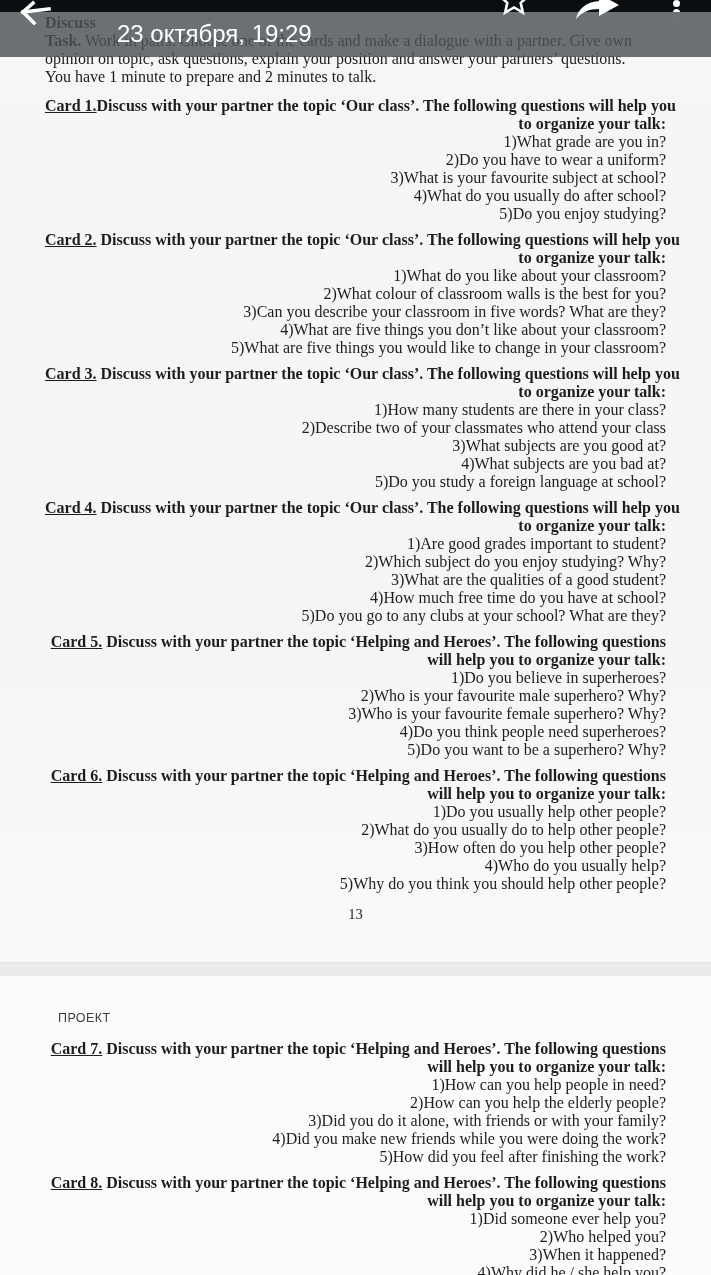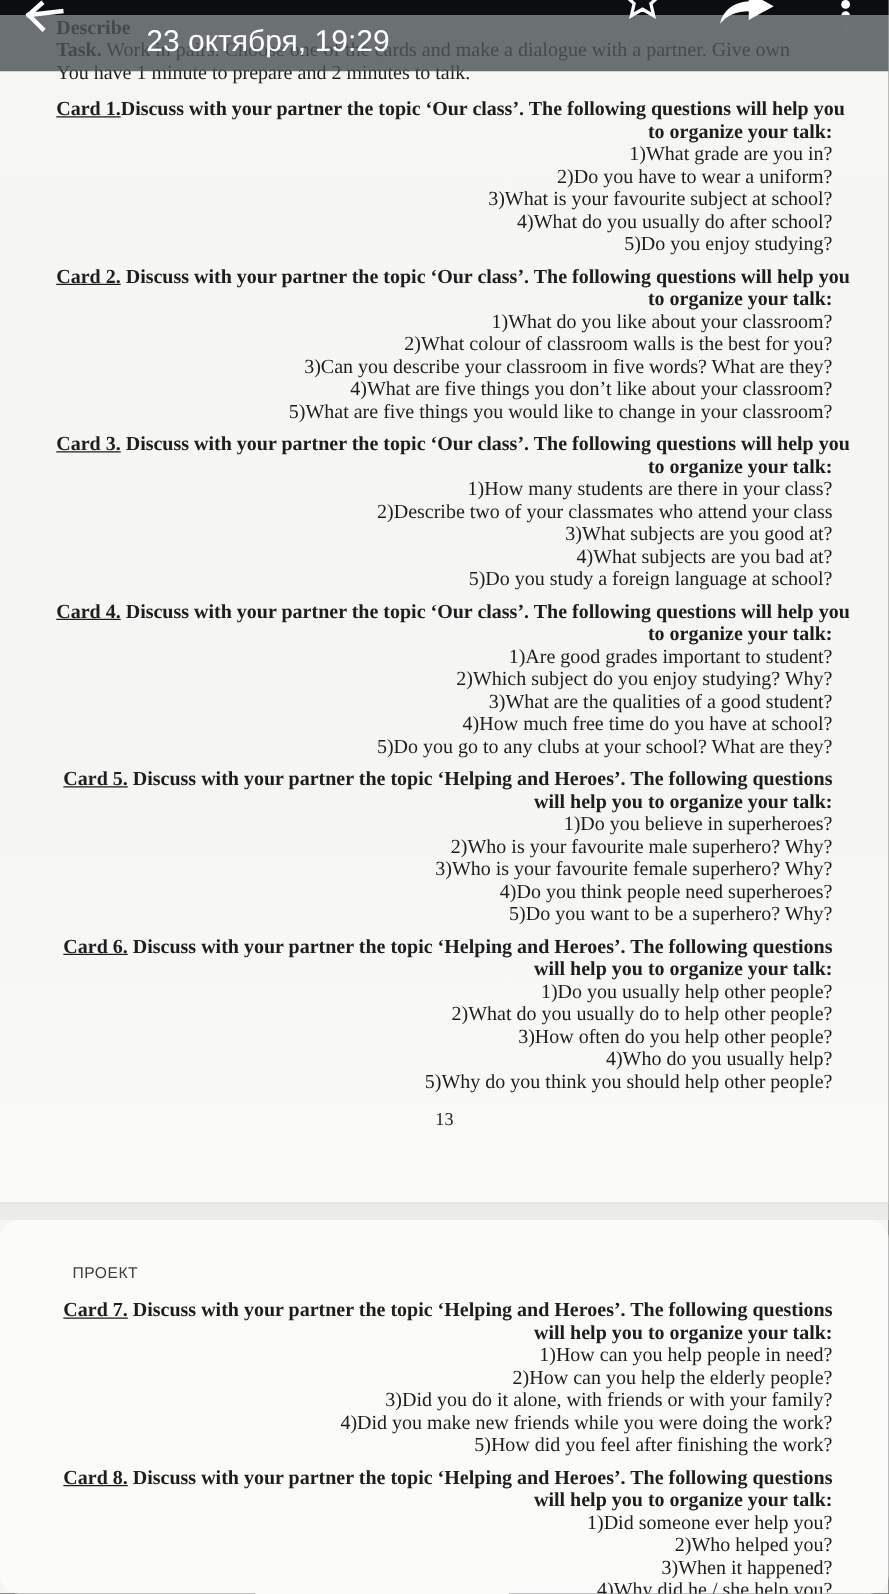--- a/index.html
+++ b/index.html
@@ -21,21 +21,21 @@
   .overlay .ts{position:absolute;left:117px;top:0;height:45px;line-height:43px;
                font-family:"Liberation Sans","DejaVu Sans",sans-serif;
                font-size:24px;color:#ffffff;white-space:nowrap;}
 
   
   .doc{position:absolute;left:0;top:12px;width:711px;z-index:1;}
   .page{box-sizing:border-box;width:711px;padding:0 45px;}
   .page1{height:950px;padding-top:2px;
          background:linear-gradient(180deg,#f0f0ef 0%,#f6f6f4 5%,#f5f5f3 65%,#fafaf8 100%);}
   .psep{height:13px;background:#ebebe9;border-top:1px solid #e2e2e0;}
-  .page2{height:299px;padding-top:35px;background:#fbfbf9;border-radius:15px;}
+  .page2{height:299px;padding-top:35px;background:#fbfbf9;}
 
   .line,.hline,.tline{font-size:16px;line-height:18px;white-space:nowrap;}
   .b{font-weight:bold;}
   .lbl{font-weight:bold;text-decoration:underline;}
   .card{margin-top:8px;text-align:right;}
   .card.first{margin-top:11px;}
   .card.after-label{margin-top:14px;}
   .items{counter-reset:q;margin:0 0 0 12px;padding:0;}
   .item{font-size:16px;line-height:18px;white-space:nowrap;list-style:none;}
   .item::before{counter-increment:q;content:counter(q) ")";display:inline-block;width:16px;}
@@ -43,23 +43,24 @@
   .proekt{margin-left:13px;font-family:"Liberation Sans","DejaVu Sans",sans-serif;
           font-size:12.5px;line-height:15px;letter-spacing:0.4px;color:#3d3d3d;}
 </style>
 </head>
 <body>
 
 <div class="screen">
 
   <div class="doc">
     <div class="page page1">
-      <div class="line b">Describe</div>
+      <div class="line b">Discuss</div>
       <div class="para">
         <div class="tline"><span class="b">Task.</span><span> Work in pairs. Choose one of the cards and make a dialogue with a partner. Give own</span></div>
+        <div class="tline">opinion on topic, ask questions, explain your position and answer your partners’ questions.</div>
         <div class="tline">You have 1 minute to prepare and 2 minutes to talk.</div>
       </div>
 
       <section class="card first">
         <div class="hline"><span class="lbl">Card 1.</span><span class="b">Discuss with your partner the topic ‘Our class’. The following questions will help you</span></div>
         <div class="hline b">to organize your talk:</div>
         <ol class="items">
           <li class="item">What grade are you in?</li>
           <li class="item">Do you have to wear a uniform?</li>
           <li class="item">What is your favourite subject at school?</li>

